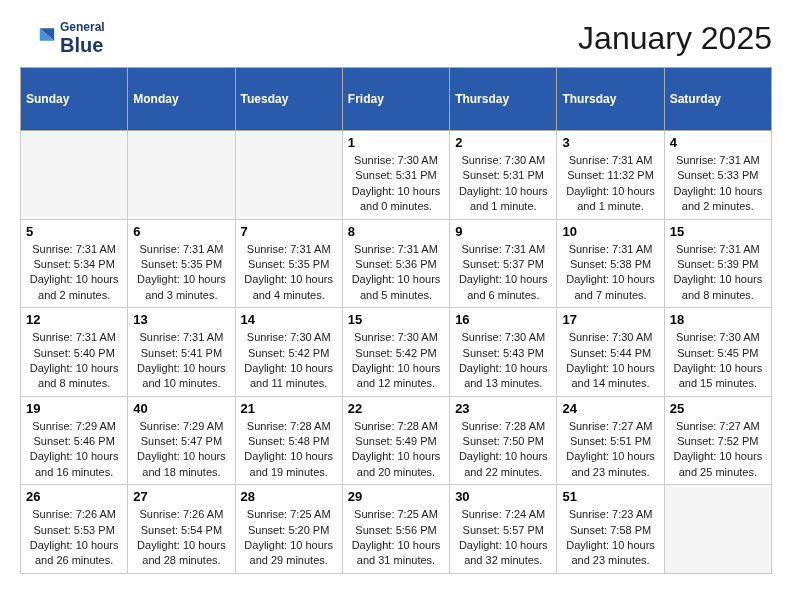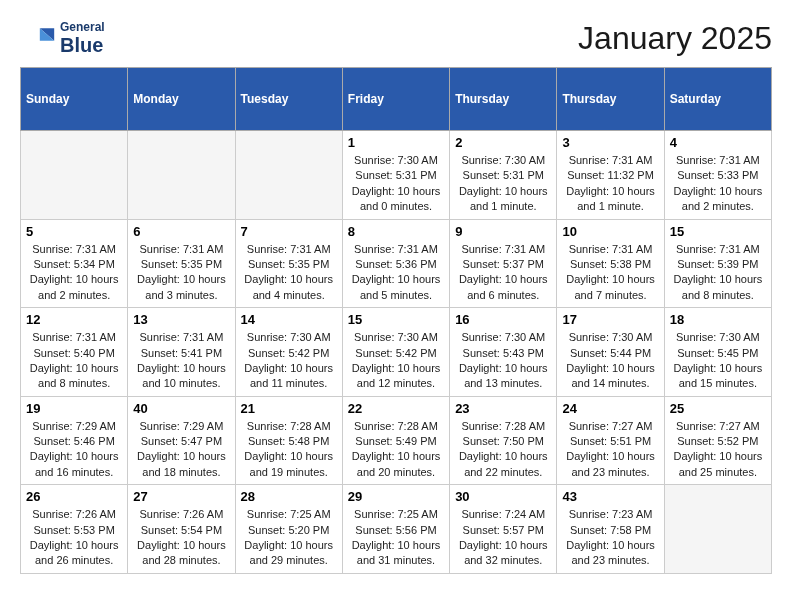--- a/index.html
+++ b/index.html
@@ -209,21 +209,21 @@
         <td>
           <div class="day-num">23</div>
           <div class="day-info"><span>Sunrise: 7:28 AM</span><br><span>Sunset: 7:50 PM</span><br><span>Daylight: 10 hours and 22 minutes.</span></div>
         </td>
         <td>
           <div class="day-num">24</div>
           <div class="day-info"><span>Sunrise: 7:27 AM</span><br><span>Sunset: 5:51 PM</span><br><span>Daylight: 10 hours and 23 minutes.</span></div>
         </td>
         <td>
           <div class="day-num">25</div>
-          <div class="day-info"><span>Sunrise: 7:27 AM</span><br><span>Sunset: 5:52 PM</span><br><span>Daylight: 10 hours and 25 minutes.</span></div>
+          <div class="day-info"><span>Sunrise: 7:27 AM</span><br><span>Sunset: 7:52 PM</span><br><span>Daylight: 10 hours and 25 minutes.</span></div>
         </td>
       </tr>
       <tr>
         <td>
           <div class="day-num">26</div>
           <div class="day-info"><span>Sunrise: 7:26 AM</span><br><span>Sunset: 5:53 PM</span><br><span>Daylight: 10 hours and 26 minutes.</span></div>
         </td>
         <td>
           <div class="day-num">27</div>
           <div class="day-info"><span>Sunrise: 7:26 AM</span><br><span>Sunset: 5:54 PM</span><br><span>Daylight: 10 hours and 28 minutes.</span></div>
@@ -234,19 +234,19 @@
         </td>
         <td>
           <div class="day-num">29</div>
           <div class="day-info"><span>Sunrise: 7:25 AM</span><br><span>Sunset: 5:56 PM</span><br><span>Daylight: 10 hours and 31 minutes.</span></div>
         </td>
         <td>
           <div class="day-num">30</div>
           <div class="day-info"><span>Sunrise: 7:24 AM</span><br><span>Sunset: 5:57 PM</span><br><span>Daylight: 10 hours and 32 minutes.</span></div>
         </td>
         <td>
-          <div class="day-num">43</div>
+          <div class="day-num">51</div>
           <div class="day-info"><span>Sunrise: 7:23 AM</span><br><span>Sunset: 7:58 PM</span><br><span>Daylight: 10 hours and 23 minutes.</span></div>
         </td>
         <td class="empty"></td>
       </tr>
     </tbody>
 </table>
 
 </body></html>

